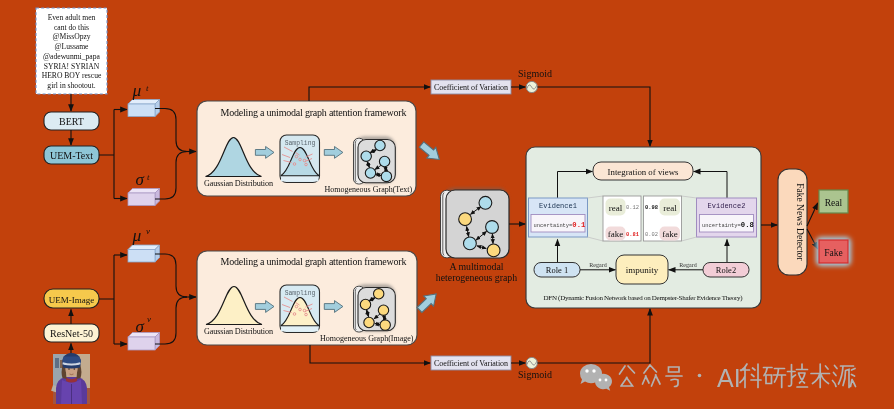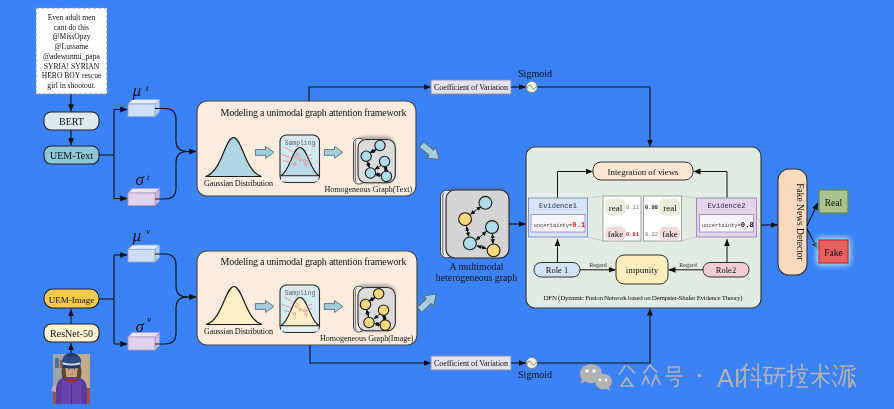--- a/index.html
+++ b/index.html
@@ -1,16 +1,16 @@
 <!DOCTYPE html>
 <html><head>
 <meta charset="utf-8">
 <style>
 html,body{margin:0;padding:0;background:#ffffff;}
-#stage{position:relative;width:894px;height:409px;background:#3b82f6;overflow:hidden;}
+#stage{position:relative;width:894px;height:409px;background:#c2410c;overflow:hidden;}
 svg{position:absolute;left:0;top:0;}
 text{font-family:"Liberation Serif",serif;}
 .mono{font-family:"Liberation Mono",monospace;}
 .sans{font-family:"Liberation Sans",sans-serif;}
 </style>
 </head>
 <body>
 <div id="stage">
 <svg width="894" height="409" viewBox="0 0 894 409">
 <defs>

